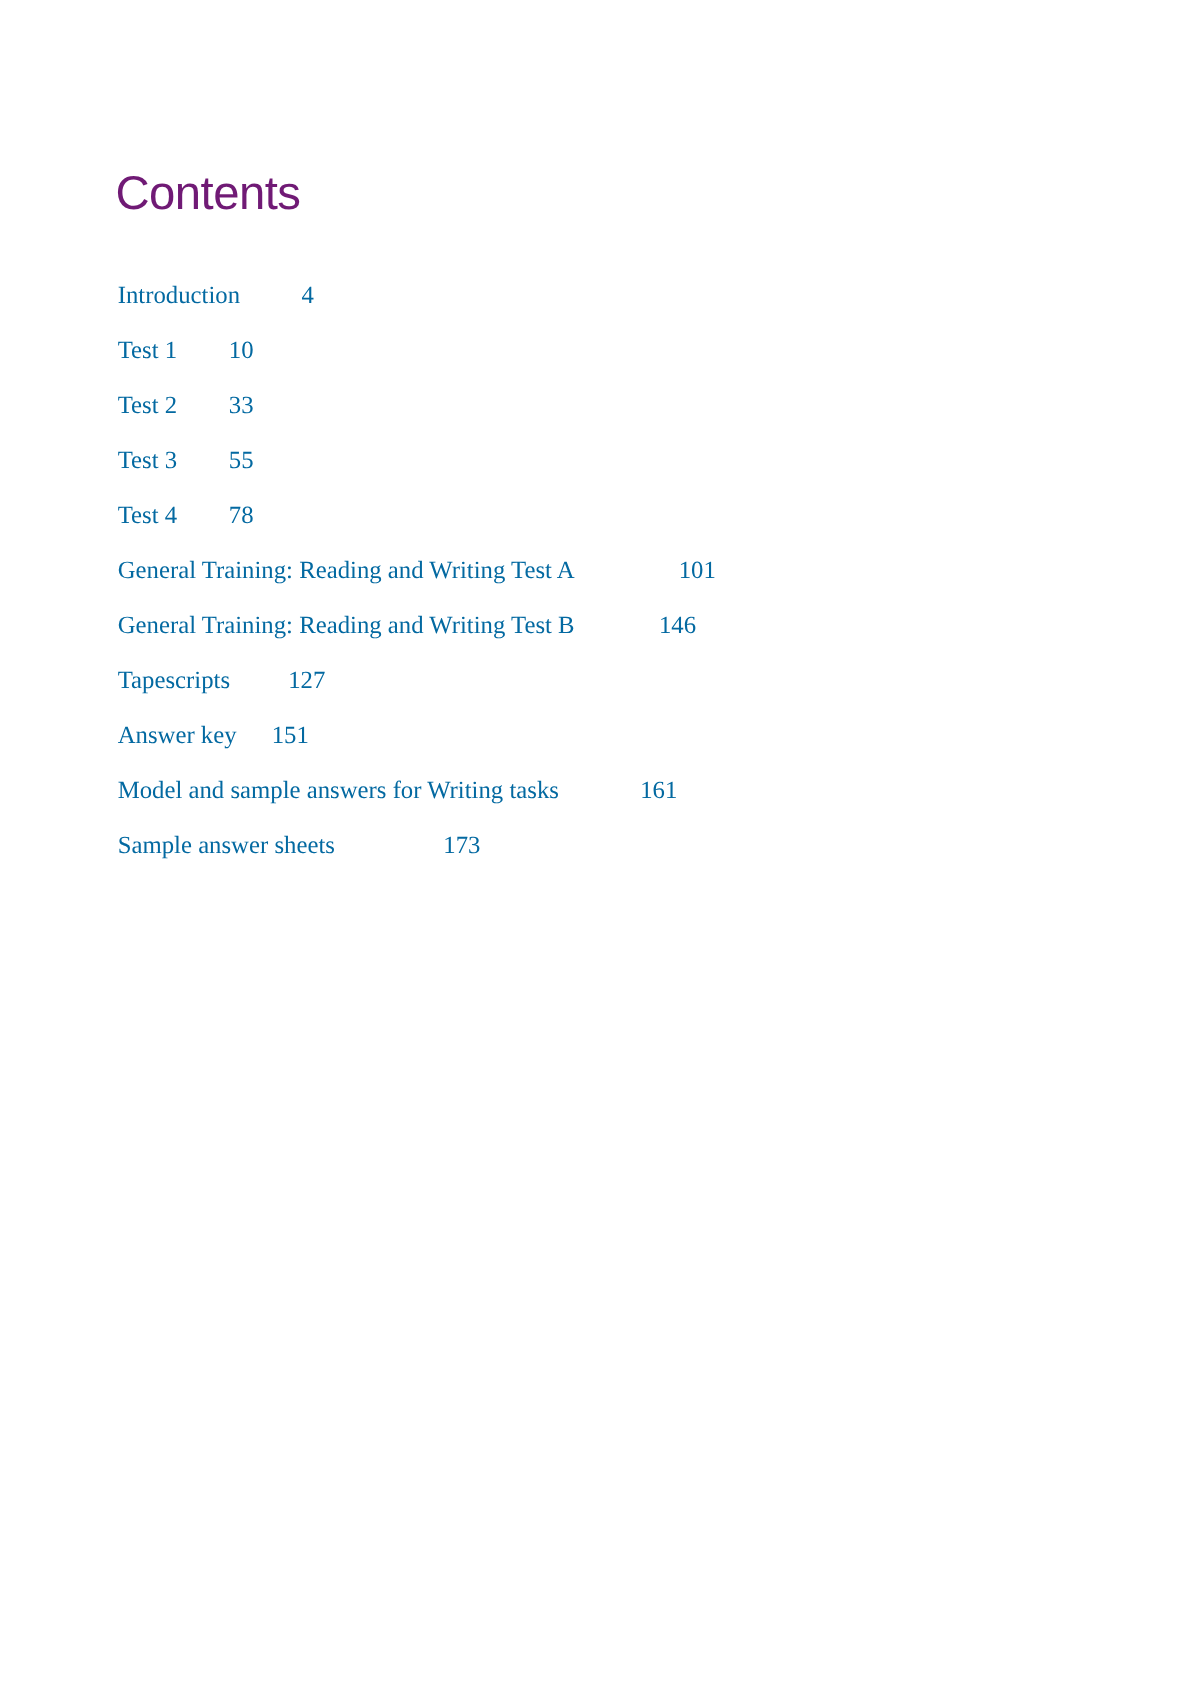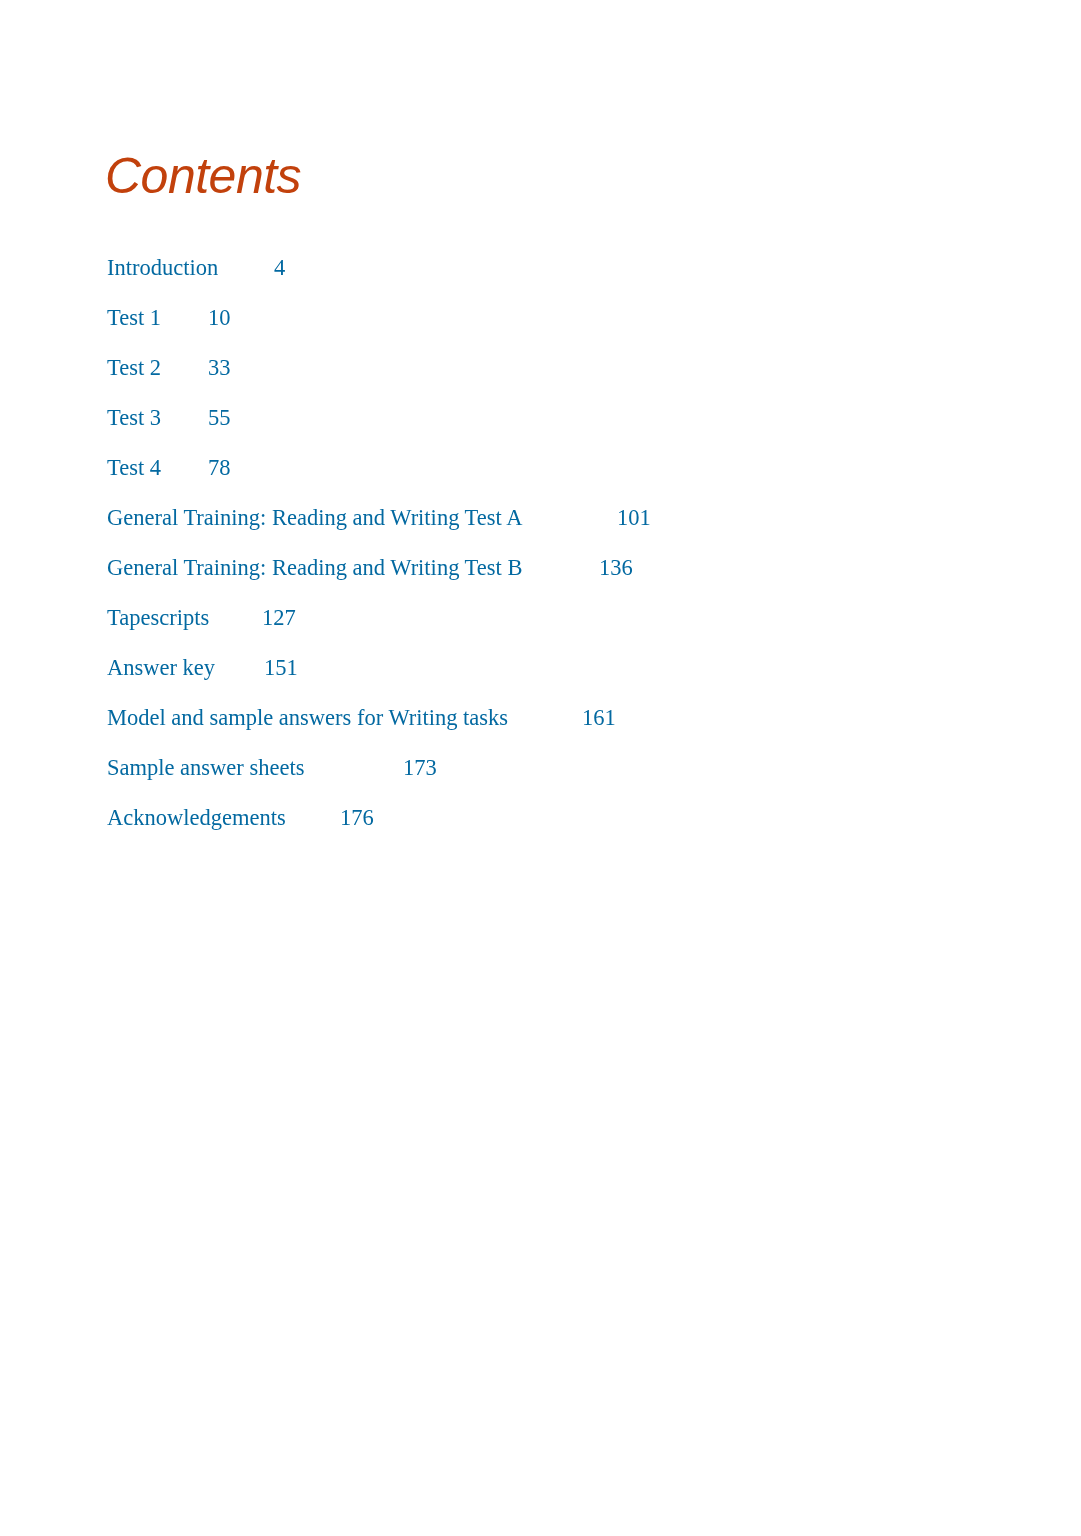--- a/index.html
+++ b/index.html
@@ -1,21 +1,21 @@
 <!DOCTYPE html>
 <html><head>
 <meta charset="utf-8">
 <style>
   html, body { margin: 0; padding: 0; background: #ffffff; }
   body { width: 1081px; height: 1536px; position: relative; overflow: hidden; color: #1a1a1a; }
   .title {
     position: absolute; left: 105px; top: 146px;
     font-family: "Liberation Sans", sans-serif;
-    font-size: 50px; line-height: 60px; font-weight: normal;
-    color: #c2410c; letter-spacing: -0.5px; margin: 0; font-style: italic;
+    font-size: 43px; line-height: 60px; font-weight: normal;
+    color: #701a75; letter-spacing: -0.5px; margin: 0;
   }
   .toc { position: absolute; left: 0; top: 0; width: 100%; height: 100%; }
   .entry { position: absolute; left: 107px; height: 30px; width: 700px; }
   .entry .label, .entry .page {
     position: absolute; top: 0;
     font-family: "Liberation Serif", serif;
     font-size: 22.5px; line-height: 30px; color: #0369a1; white-space: nowrap;
   }
   .entry .label { left: 0; }
 </style>
@@ -44,35 +44,31 @@
   <div class="entry" style="top:453px;">
     <span class="label">Test 4</span>
     <span class="page" style="left:101px;">78</span>
   </div>
   <div class="entry" style="top:503px;">
     <span class="label">General Training: Reading and Writing Test A</span>
     <span class="page" style="left:494px;margin-left:16px;">101</span>
   </div>
   <div class="entry" style="top:553px;">
     <span class="label">General Training: Reading and Writing Test B</span>
-    <span class="page" style="left:492px;">136</span>
+    <span class="page" style="left:492px;">146</span>
   </div>
   <div class="entry" style="top:603px;">
     <span class="label">Tapescripts</span>
     <span class="page" style="left:155px;">127</span>
   </div>
   <div class="entry" style="top:653px;">
     <span class="label">Answer key</span>
-    <span class="page" style="left:157px;text-align:right;">151</span>
+    <span class="page" style="left:140px;text-align:right;">151</span>
   </div>
   <div class="entry" style="top:703px;">
     <span class="label">Model and sample answers for Writing tasks</span>
     <span class="page" style="left:475px;">161</span>
   </div>
   <div class="entry" style="top:753px;text-align:right;">
     <span class="label">Sample answer sheets</span>
     <span class="page" style="left:252px;margin-left:44px;">173</span>
   </div>
-  <div class="entry" style="top:803px;">
-    <span class="label">Acknowledgements</span>
-    <span class="page" style="left:233px;">176</span>
-  </div>
 </div>
 
 </body></html>

